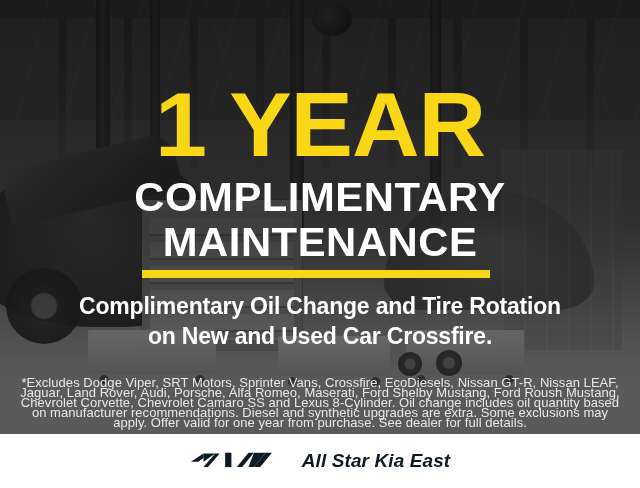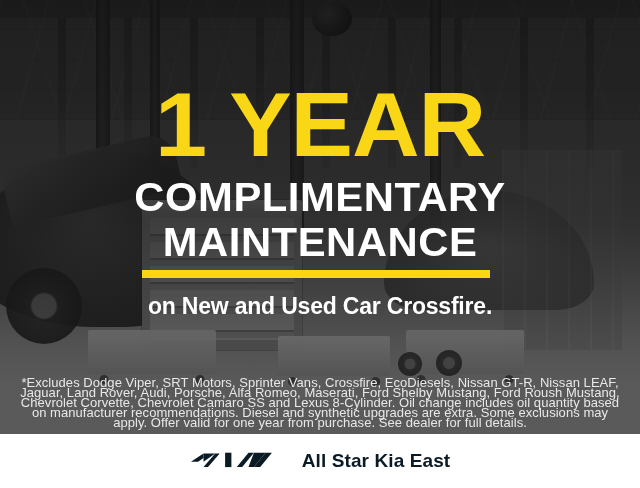--- a/index.html
+++ b/index.html
@@ -250,20 +250,21 @@
     position: absolute;
     left: 0;
     top: 434px;
     width: 640px;
     height: 54px;
     background: #ffffff;
     display: flex;
     align-items: center;
     justify-content: center;
     gap: 22px;
+    font-style: italic;
   }
   .kia-logo { display: block; }
   .dealer-name {
     font-size: 19px;
     font-weight: bold;
     color: #0B1B26;
     letter-spacing: 0.1px;
     white-space: nowrap;
   }
 </style>
@@ -299,20 +300,21 @@
     <div class="copy">
       <div class="headline-year">1 YEAR</div>
 
       <div class="headline-sub1">COMPLIMENTARY</div>
 
       <div class="headline-sub2">MAINTENANCE</div>
 
       <div class="rule"></div>
 
       <div class="tagline">
+        <div>Complimentary Oil Change and Tire Rotation</div>
         <div>on New and Used Car Crossfire.</div>
       </div>
 
       <div class="disclaimer">*Excludes Dodge Viper, SRT Motors, Sprinter Vans, Crossfire, EcoDiesels, Nissan GT-R, Nissan LEAF, Jaguar, Land Rover, Audi, Porsche, Alfa Romeo, Maserati, Ford Shelby Mustang, Ford Roush Mustang, Chevrolet Corvette, Chevrolet Camaro SS and Lexus 8-Cylinder. Oil change includes oil quantity based on manufacturer recommendations. Diesel and synthetic upgrades are extra. Some exclusions may apply. Offer valid for one year from purchase. See dealer for full details.</div>
     </div>
   </div>
 
   <div class="footer">
     <span class="kia-logo">
       <svg width="90" height="22" viewBox="0 0 200 48" aria-hidden="true">

